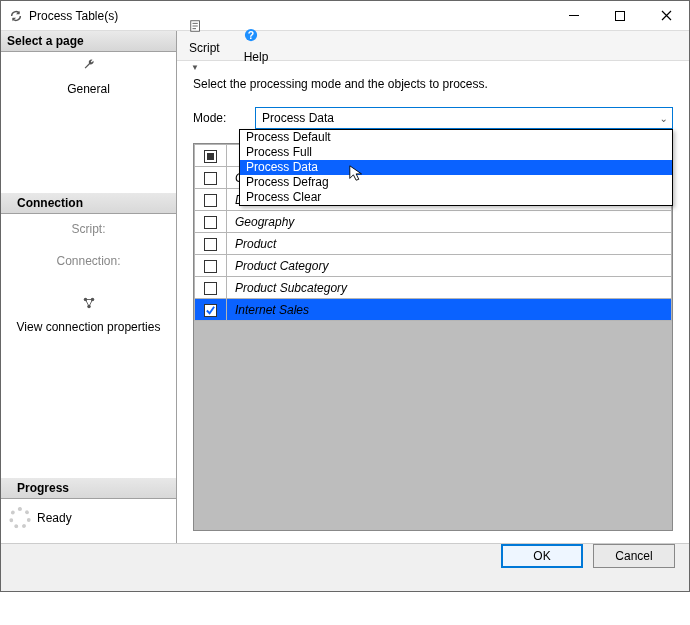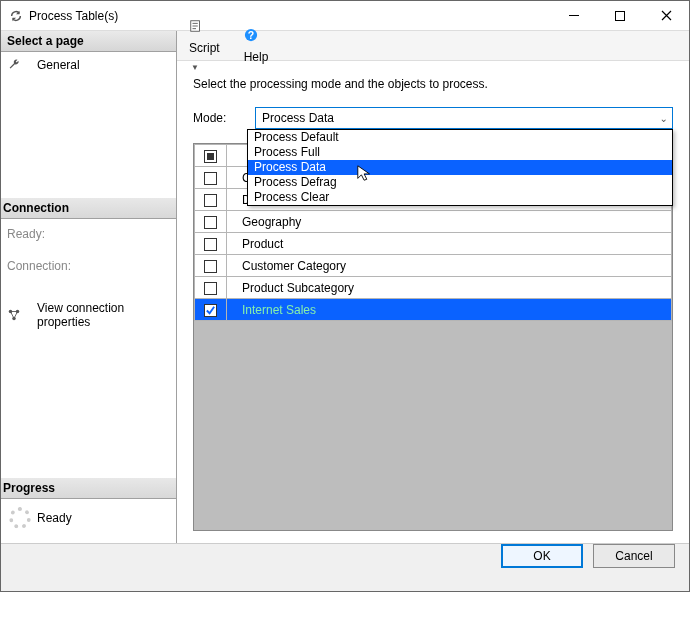--- a/index.html
+++ b/index.html
@@ -32,24 +32,24 @@
     width: 176px;
     display: flex; flex-direction: column;
     border-right: 1px solid #a0a0a0;
     justify-content: center;
   }
   .side-section-header {
     background: linear-gradient(#e8e8e8, #d8d8d8);
     border-top: 1px solid #fff;
     border-bottom: 1px solid #a0a0a0;
     font-weight: bold;
-    padding: 3px 2px;
+    padding: 3px 16px;
   }
   .side-body { flex: 1; background: #fff; padding: 4px 6px; }
-  .side-row { display: flex; align-items: center; gap: 16px; padding: 2px 0; color: #000; }
+  .side-row { display: flex; align-items: center; gap: 10px; padding: 2px 0; color: #000; flex-direction: column; }
   .side-row.muted { color: #888; }
   .side-link { color: #1a4fbf; cursor: pointer; }
   .spinner {
     width: 22px; height: 22px; border-radius: 50%;
     border: 4px dotted #ccc;
   }
   .main {
     flex: 1; display: flex; flex-direction: column; min-width: 0;
   }
   .toolbar {
@@ -74,38 +74,37 @@
     padding: 0 4px 0 6px;
   }
   .combo .chev { font-size: 10px; color: #555; }
   .dropdown {
     position: absolute;
     left: 46px; right: 0; top: 22px;
     border: 1px solid #000;
     background: #fff;
     z-index: 10;
     box-shadow: 2px 2px 4px rgba(0,0,0,0.25);
-    margin-left: 8px;
   }
   .dropdown-item { padding: 0px 6px; line-height: 15px; height: 15px; }
   .dropdown-item.sel { background: #0a62ff; color: #fff; }
   .cursor {
     position: absolute; width: 18px; height: 18px; pointer-events: none; z-index: 20;
   }
   .grid-area {
     flex: 1; background: #bdbdbd; border: 1px solid #888; overflow: hidden;
     position: relative;
   }
   .grid { width: 100%; border-collapse: collapse; background: #fff; }
   .grid td {
     border: 1px solid #b5b5b5; height: 22px; padding: 0;
   }
   .grid td.chk { width: 32px; text-align: center; background: #fff; }
-  .grid td.name { padding-left: 15px; background: #fff; }
-  .grid tr.sel td { background: #0a62ff; color: #86efac; }
+  .grid td.name { padding-left: 8px; background: #fff; font-style: italic; }
+  .grid tr.sel td { background: #0a62ff; color: #000000; }
   .grid tr.hdr td { background: #fff; }
   .chkbox {
     width: 13px; height: 13px; border: 1.5px solid #333; display: inline-flex;
     align-items: center; justify-content: center; vertical-align: middle;
     background: #fff;
   }
   .chkbox.indet::after {
     content: ""; width: 7px; height: 7px; background: #333;
   }
   .chkbox.checked svg { display: block; }
@@ -166,21 +165,21 @@
             <svg width="14" height="14" viewBox="0 0 16 16">
                 <path fill="#555" d="M13 3a3 3 0 0 1-4 4L4 12l-1-1 5-5a3 3 0 0 1 4-4l-2 2 1 1 2-2z"></path>
               </svg>
           </span>
           <span>General</span>
         </div>
       </div>
 
       <div class="side-section-header">Connection</div>
       <div class="conn-block">
-        <div class="side-row muted">Ready:</div>
+        <div class="side-row muted">Script:</div>
         <div style="height:14px"></div>
         <div class="side-row muted">Connection:</div>
         <div style="height:24px"></div>
         <div class="side-row">
           <span class="icon">
             <svg width="14" height="14" viewBox="0 0 16 16">
                 <circle cx="4" cy="4" r="2" fill="#555"></circle>
                 <circle cx="12" cy="4" r="2" fill="#555"></circle>
                 <circle cx="8" cy="12" r="2" fill="#555"></circle>
                 <path stroke="#555" d="M4 4h8M4 4l4 8M12 4l-4 8"></path>
@@ -266,21 +265,21 @@
                 <tr>
                   <td class="chk"><span class="chkbox"></span></td>
                   <td class="name">Geography</td>
                 </tr>
                 <tr>
                   <td class="chk"><span class="chkbox"></span></td>
                   <td class="name">Product</td>
                 </tr>
                 <tr>
                   <td class="chk"><span class="chkbox"></span></td>
-                  <td class="name">Customer Category</td>
+                  <td class="name">Product Category</td>
                 </tr>
                 <tr>
                   <td class="chk"><span class="chkbox"></span></td>
                   <td class="name">Product Subcategory</td>
                 </tr>
                 <tr class="sel">
                   <td class="chk"><span class="chkbox checked">
                       <svg width="11" height="11" viewBox="0 0 12 12">
                         <path d="M2 6l3 3 5-7" fill="none" stroke="#0a62ff" stroke-width="2"></path>
                       </svg>

